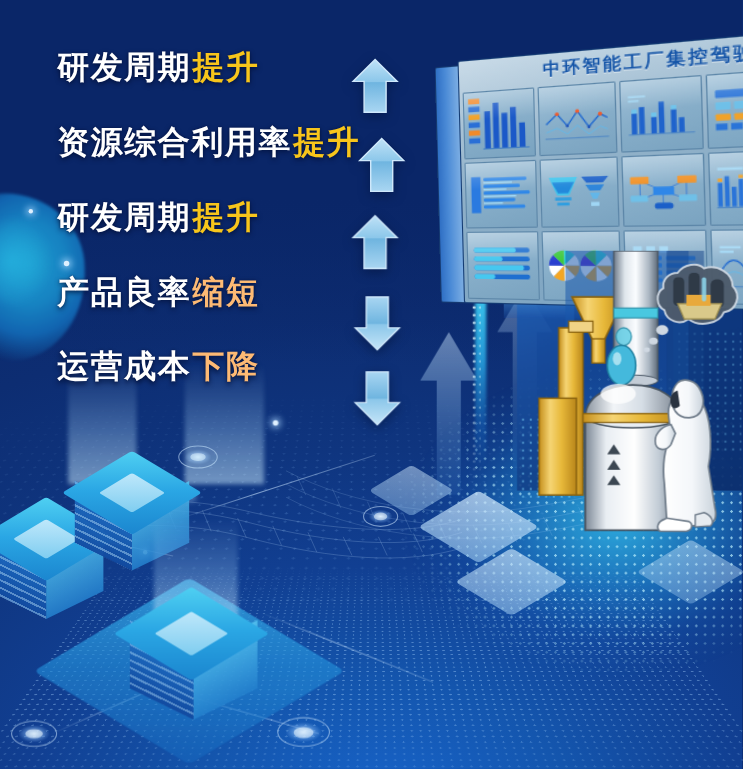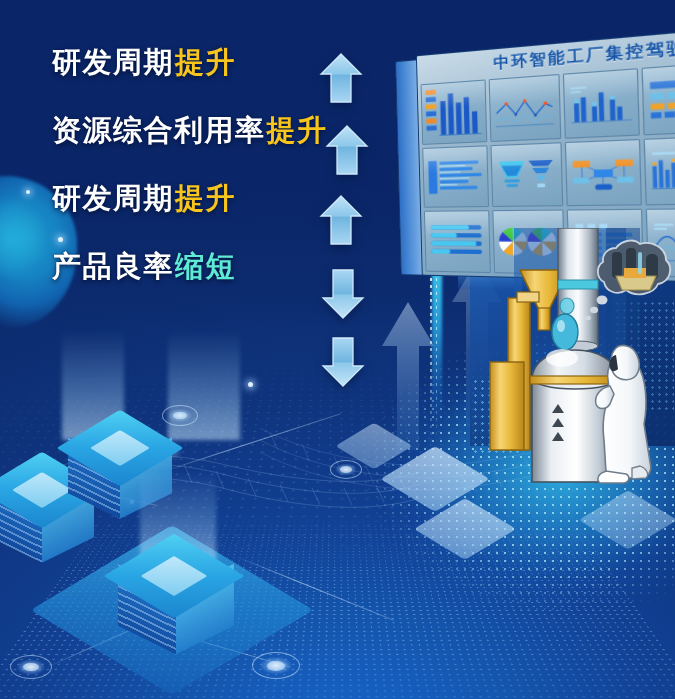--- a/index.html
+++ b/index.html
@@ -141,21 +141,21 @@
   .line{
     position:relative;
     font-size:29px;font-weight:700;letter-spacing:1.5px;
     color:#ffffff;
     line-height:1;
     white-space:nowrap;
     text-shadow:0 2px 5px rgba(0,14,50,.75),0 0 2px rgba(0,20,60,.6);
   }
   .line .hl{margin-left:1px;}
   .hl-gold{color:#f7c51b;}
-  .hl-green{color:#5eead4;}
+  .hl-green{color:#fdba74;}
 
   
   .arrow{position:absolute;z-index:28;filter:drop-shadow(0 3px 5px rgba(2,18,56,.55));}
   .arrow svg{display:block;}
 
   
   .glow-arrow{position:absolute;z-index:6;opacity:.55;}
   .light-beam{
     position:absolute;z-index:7;
     background:linear-gradient(180deg,rgba(70,225,255,.95) 0%,rgba(46,190,250,.72) 45%,rgba(28,140,235,.28) 78%,rgba(20,100,210,0) 100%);
@@ -795,15 +795,18 @@
     </div>
     <div class="line" style="margin-bottom:39px;">
       <span>资源综合利用率</span><span class="hl hl-gold">提升</span>
     </div>
     <div class="line" style="margin-bottom:39px;">
       <span>研发周期</span><span class="hl hl-gold">提升</span>
     </div>
     <div class="line" style="margin-bottom:39px;">
       <span>产品良率</span><span class="hl hl-green">缩短</span>
     </div>
+    <div class="line">
+      <span>运营成本</span><span class="hl hl-green">下降</span>
+    </div>
   </div>
 
 </div>
 
 </body></html>

